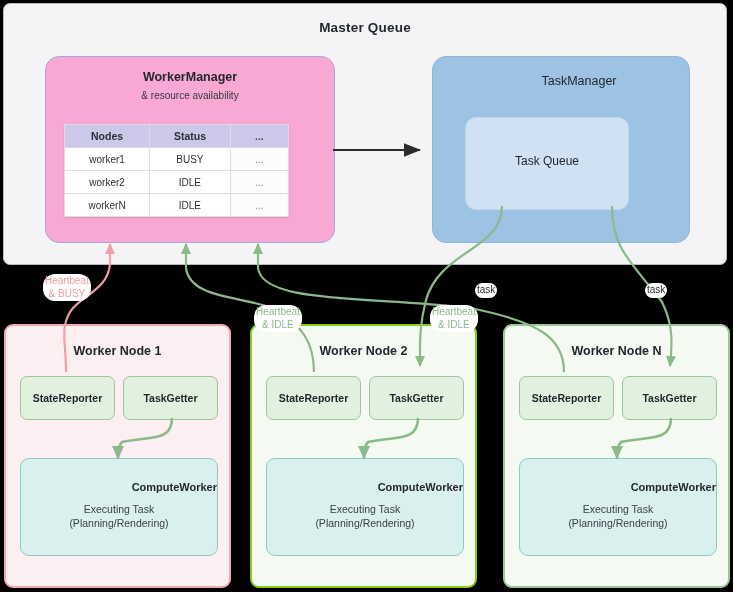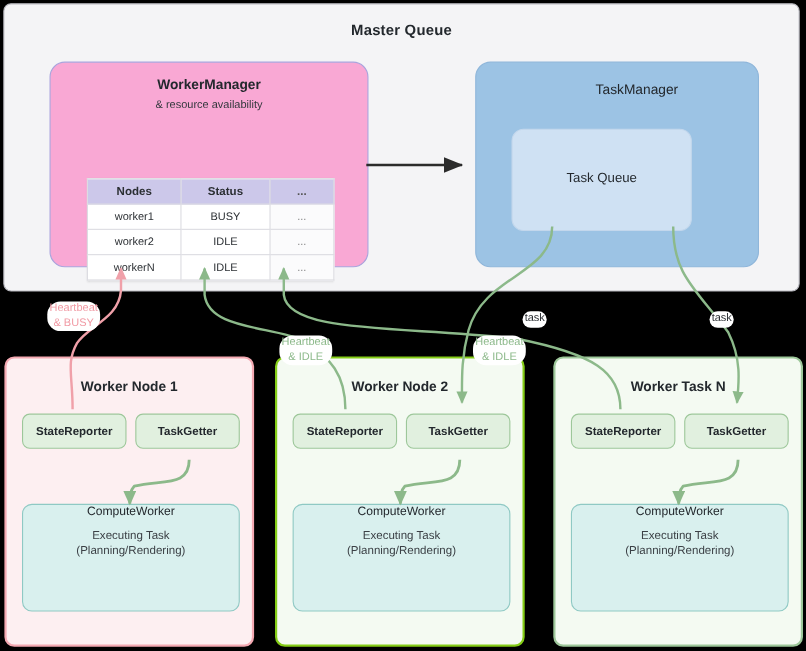--- a/index.html
+++ b/index.html
@@ -18,23 +18,23 @@
       font-size:13.5px;font-weight:bold;color:#23282d;letter-spacing:.2px;}
 
   #worker-manager{position:absolute;left:41px;top:52px;width:290px;height:187px;
       background:#f9a8d4;border:1px solid #a9a4dd;border-radius:14px;
       box-sizing:border-box;}
   #wm-title{text-align:center;margin-top:13px;font-size:12.5px;font-weight:bold;
       color:#23282d;}
   #wm-sub{text-align:center;margin-top:5px;font-size:10px;line-height:13px;
       color:#33383d;}
 
-  table.node-table{position:absolute;left:33px;top:67px;width:225px;
+  table.node-table{position:absolute;left:18px;top:67px;width:225px;
       border-collapse:collapse;background:#fff;
-      box-shadow:0 1px 2px rgba(0,0,0,.12);margin-top:38px;}
+      box-shadow:0 1px 2px rgba(0,0,0,.12);}
   table.node-table th,table.node-table td{
       border:1px solid #dcdce2;font-size:10px;text-align:center;height:22px;
       font-weight:normal;color:#2b2f33;padding:0;}
   table.node-table th{background:#ccc8ea;font-weight:bold;font-size:10.5px;}
   table.node-table th:nth-child(1),table.node-table td:nth-child(1){width:38%;}
   table.node-table th:nth-child(2),table.node-table td:nth-child(2){width:36%;}
   table.node-table th:nth-child(3),table.node-table td:nth-child(3){width:26%;
       background:#fbfbfc;color:#888;}
   table.node-table th:nth-child(3){background:#ccc8ea;color:#555;}
   .st-busy{color:#f2848c;}
@@ -51,31 +51,31 @@
 
   
   .worker-node{position:absolute;top:324px;width:227px;height:264px;
       border-radius:9px;box-sizing:border-box;z-index:2;}
   #worker-node-1{left:4px;background:#fdeff1;border:2px solid #f4a9b2;}
   #worker-node-2{left:250px;background:#f4faf2;border:2px solid #84cc16;}
   #worker-node-n{left:503px;background:#f4faf2;border:2px solid #9dc79a;}
   .wn-title{text-align:center;margin-top:18px;font-size:12.5px;font-weight:bold;
       color:#23282d;}
 
-  .small-box{position:absolute;width:95px;height:32px;background:#e1f0df;
+  .small-box{position:absolute;width:95px;height:44px;background:#e1f0df;
       border:1px solid #9dc79a;border-radius:7px;box-sizing:border-box;
       display:flex;align-items:center;justify-content:center;
       font-size:10.5px;font-weight:bold;color:#23282d;}
   .sb-left{left:14px;top:50px;}
   .sb-right{left:117px;top:50px;}
 
   .compute-worker{position:absolute;left:14px;top:132px;width:198px;height:98px;
       background:#d9f0ee;border:1px solid #8fc9c4;border-radius:9px;
       box-sizing:border-box;text-align:center;}
-  .cw-title{font-size:11px;font-weight:normal;color:#23282d;}
+  .cw-title{margin-top:22px;font-size:11px;font-weight:bold;color:#23282d;text-align:right;}
   .cw-sub{margin-top:9px;font-size:10.5px;line-height:14px;color:#3c4146;}
 
   
   .edge-label{position:absolute;z-index:8;font-size:10px;line-height:12.5px;
       text-align:center;background:#fff;padding:1px 2px;white-space:nowrap;border-radius:12px;}
   .lbl-pink{color:#f19aa4;}
   .lbl-green{color:#8cb98a;}
   .lbl-dark{color:#2b2f33;margin-left:24px;}
 </style>
 </head>
@@ -148,21 +148,21 @@
     <div class="compute-worker">
       <div class="cw-title">ComputeWorker</div>
       <div class="cw-sub">
         <div>Executing Task</div>
         <div>(Planning/Rendering)</div>
       </div>
     </div>
   </div>
 
   <div class="worker-node" id="worker-node-n">
-    <div class="wn-title">Worker Task N</div>
+    <div class="wn-title">Worker Node N</div>
     <div class="small-box sb-left">StateReporter</div>
     <div class="small-box sb-right">TaskGetter</div>
     <div class="compute-worker">
       <div class="cw-title">ComputeWorker</div>
       <div class="cw-sub">
         <div>Executing Task</div>
         <div>(Planning/Rendering)</div>
       </div>
     </div>
   </div>

